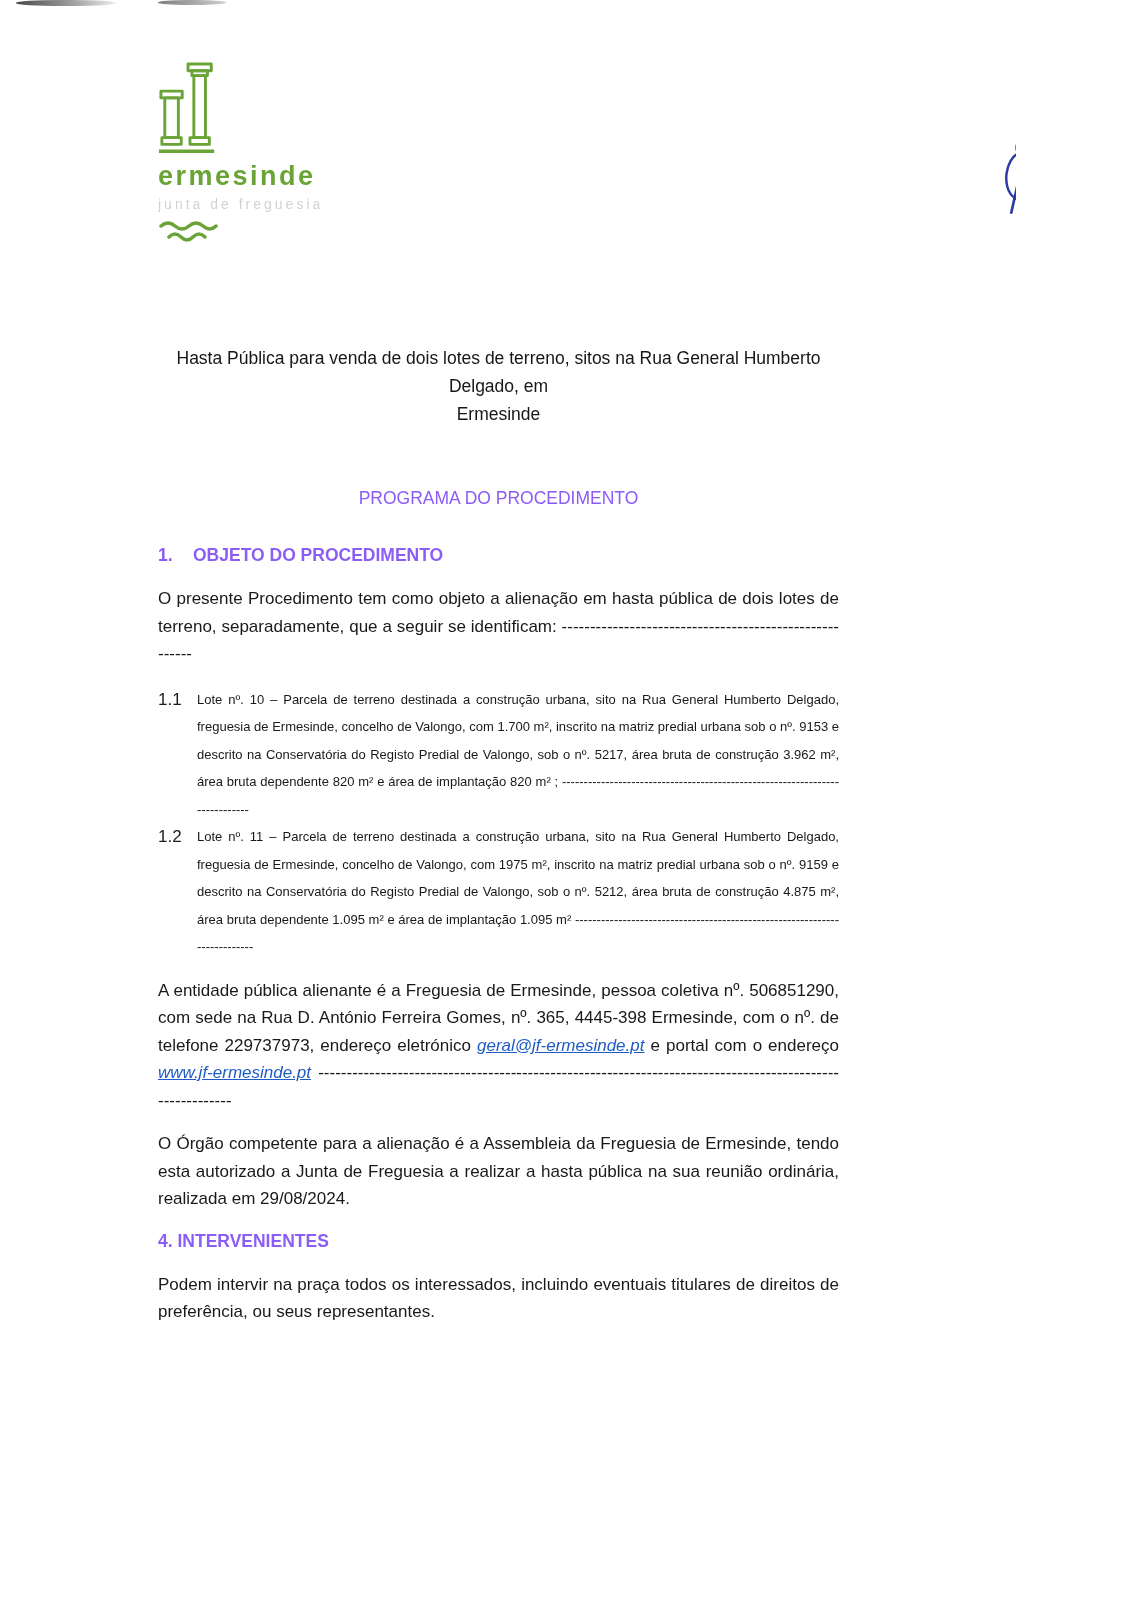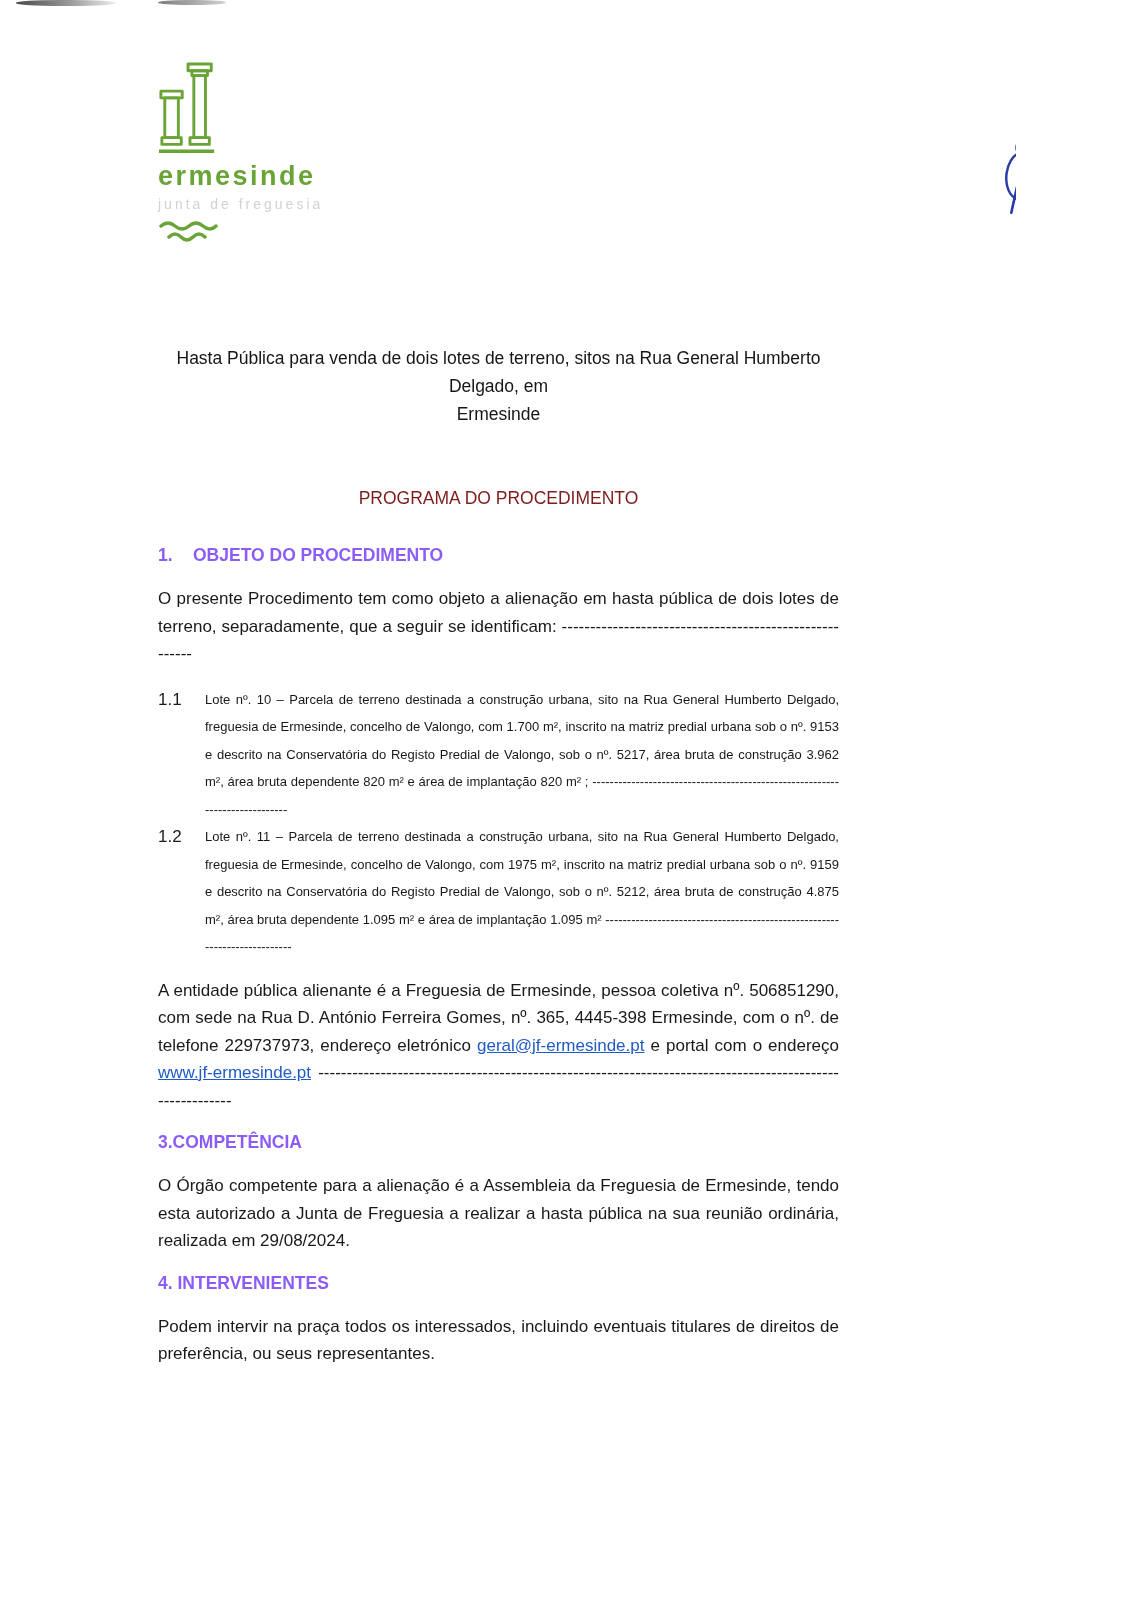--- a/index.html
+++ b/index.html
@@ -41,39 +41,39 @@
   .waves { margin-top: 9px; }
 
   
   .signature { position: absolute; left: 983px; top: 66px; color: var(--signature-blue); }
 
   
   .doc-title {
     margin: 100px 0 0; font-size: 17.5px; font-weight: 400;
     text-align: center; line-height: 28px; color: #161616;
   }
-  .subtitle { margin-top: 56px; text-align: center; font-size: 17.5px; line-height: 28px; color: #7f1d1d; }
+  .subtitle { margin-top: 56px; text-align: center; font-size: 17.5px; line-height: 28px; color: #8b5cf6; }
 
   .sec-heading { font-size: 17.5px; font-weight: 700; line-height: 28px; color: #8b5cf6; }
   .h-s1 { margin-top: 29px; }
   .h-s2 { margin-top: 16px; }
   .h-s3 { margin-top: 14px; }
   .h-s4 { margin-top: 14px; }
   .sec-num { display: inline-block; width: 35px; }
 
   .para {
     margin: 16px 0 0; font-size: 17px; line-height: 27.5px;
     text-align: justify; color: #191919;
   }
   .items { margin-top: 18px; }
-  .item { display: flex; gap: 8px; }
+  .item { display: flex; }
   .item-num { flex: 0 0 39px; font-size: 17px; line-height: 27.5px; }
   .item-text { flex: 1; font-size: 13px; line-height: 27.5px; text-align: justify; color: #191919; }
 
-  a.doc-link { color: var(--link-blue); text-decoration: underline; }
+  a.doc-link { color: var(--link-blue); text-decoration: underline; font-style: italic; }
 </style>
 </head>
 <body>
 
 <div class="page">
 
   <div class="smudge s1"></div>
   <div class="smudge s2"></div>
 
   <svg class="signature" width="66" height="152" viewBox="0 0 70 160" fill="none">
@@ -122,20 +122,19 @@
         <div class="item-text">Lote nº. 10 – Parcela de terreno destinada a construção urbana, sito na Rua General Humberto Delgado, freguesia de Ermesinde, concelho de Valongo, com 1.700 m², inscrito na matriz predial urbana sob o nº. 9153 e descrito na Conservatória do Registo Predial de Valongo, sob o nº. 5217, área bruta de construção 3.962 m², área bruta dependente 820 m² e área de implantação 820 m² ; ----------------------------------------------------------------------------</div>
       </div>
       <div class="item">
         <div class="item-num">1.2</div>
         <div class="item-text">Lote nº. 11 – Parcela de terreno destinada a construção urbana, sito na Rua General Humberto Delgado, freguesia de Ermesinde, concelho de Valongo, com 1975 m², inscrito na matriz predial urbana sob o nº. 9159 e descrito na Conservatória do Registo Predial de Valongo, sob o nº. 5212, área bruta de construção 4.875 m², área bruta dependente 1.095 m² e área de implantação 1.095 m² --------------------------------------------------------------------------</div>
       </div>
     </div>
 
     <p class="para"><span>A entidade pública alienante é a Freguesia de Ermesinde, pessoa coletiva nº. 506851290, com sede na Rua D. António Ferreira Gomes, nº. 365, 4445-398 Ermesinde, com o nº. de telefone 229737973, endereço eletrónico </span><a class="doc-link" href="#">geral@jf-ermesinde.pt</a><span> e portal com o endereço </span><a class="doc-link" href="#">www.jf-ermesinde.pt</a><span> ---------------------------------------------------------------------------------------------------------</span></p>
 
-    <div class="sec-heading h-s3">3.COMPETÊNCIA</div>
     <p class="para">O Órgão competente para a alienação é a Assembleia da Freguesia de Ermesinde, tendo esta autorizado a Junta de Freguesia a realizar a hasta pública na sua reunião ordinária, realizada em 29/08/2024.</p>
 
     <div class="sec-heading h-s4">4. INTERVENIENTES</div>
     <p class="para">Podem intervir na praça todos os interessados, incluindo eventuais titulares de direitos de preferência, ou seus representantes.</p>
 
   </div>
 </div>
 
 </body></html>

